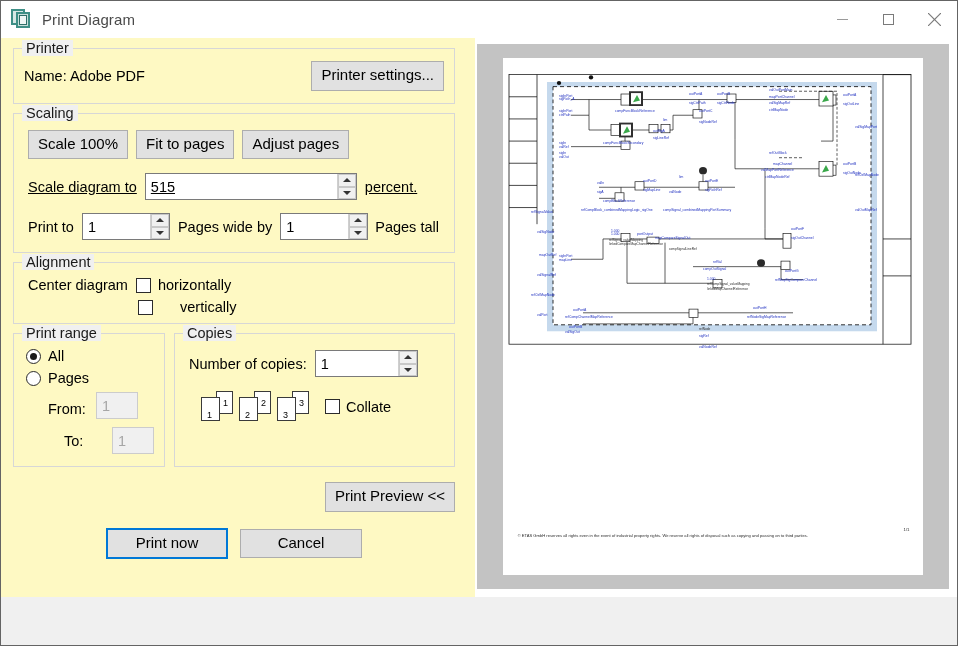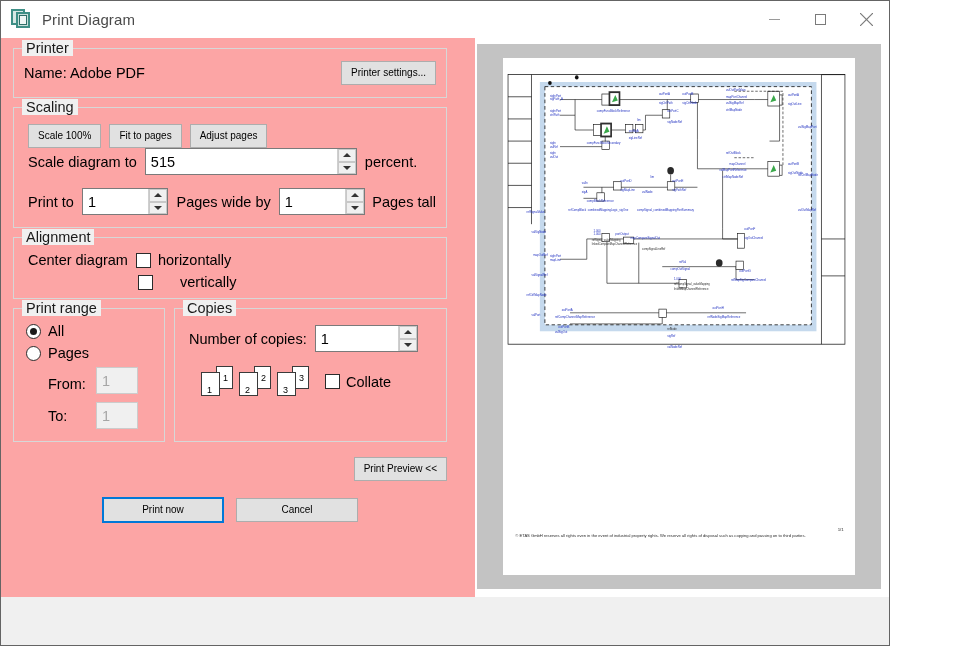--- a/index.html
+++ b/index.html
@@ -6,21 +6,21 @@
   html, body {
     margin: 0; padding: 0;
     width: 958px; height: 646px;
     overflow: hidden;
     font-family: "Liberation Sans", sans-serif;
   }
   body { background: #ffffff; }
 
   .window {
     position: absolute; left: 0; top: 0;
-    width: 890px; height: 646px;
+    width: 958px; height: 646px;
     border: 1px solid #646464;
     background: #f0f0f0;
     display: flex; flex-direction: column;
   }
 
   
   .titlebar {
     height: 37px; min-height: 37px;
     background: #ffffff;
     display: flex; align-items: center;
@@ -46,23 +46,23 @@
     display: flex; align-items: center; justify-content: center;
     color: #9a9a9a;
   }
   .win-btn svg { display: block; }
 
   
   .body-split { flex: 1; display: flex; min-height: 0; }
 
   .left-pane {
     width: 474px; min-width: 474px;
-    background: #fca5a5;
+    background: #fef9c3;
     position: relative;
-    padding: 10px 28px 0 12px;
+    padding: 10px 20px 0 12px;
   }
 
   .right-pane {
     flex: 1;
     background: #ffffff;
     padding: 6px 8px 8px 2px;
   }
   .preview-frame {
     width: 100%; height: 100%;
     background: #c3c3c3;
@@ -88,21 +88,21 @@
     font-size: 14.5px; color: #1a1a1a; white-space: nowrap;
   }
 
   .row { display: flex; align-items: center; }
 
   
   .btn {
     background: #e1e1e1;
     border: 1px solid #adadad;
     font-family: "Liberation Sans", sans-serif;
-    font-size: 10px; color: #000000;
+    font-size: 15px; color: #000000;
     padding: 5px 9px 6px 9px;
     line-height: 1.1;
     white-space: nowrap;
   }
   .btn.default {
     border: 2px solid #0078d7;
     background: #e1e1e1;
   }
 
   
@@ -221,21 +221,21 @@
         </div>
       </div>
 
       <div class="group" style="padding:12px 10px 12px 14px;">
         <div class="legend">Scaling</div>
         <div class="row" style="margin-top:4px;">
           <button class="btn">Scale 100%</button>
           <button class="btn" style="margin-left:8px;">Fit to pages</button>
           <button class="btn" style="margin-left:8px;">Adjust pages</button>
         </div>
-        <div class="row" style="">
+        <div class="row" style="margin-top:14px;text-decoration:underline;">
           <div class="lbl">Scale diagram to</div>
           <div class="field" style="width:212px; margin-left:8px;">
             <div class="val">515</div>
             <div class="spin">
               <div>
                   <span class="tri-up"></span>
                 </div>
               <div>
                   <span class="tri-dn"></span>
                 </div>
@@ -299,21 +299,21 @@
           <div class="opt-row">
             <span class="radio"></span>
             <span class="lbl">Pages</span>
           </div>
           <div class="row" style="margin-left:22px; margin-top:6px;">
             <div class="lbl" style="width:48px;margin-top:6px;">From:</div>
             <div class="field disabled" style="width:42px;">
               <div class="val">1</div>
             </div>
           </div>
-          <div class="row" style="margin-left:22px; margin-top:8px;">
+          <div class="row" style="margin-left:38px; margin-top:8px;justify-content:space-between;">
             <div class="lbl" style="width:48px;">To:</div>
             <div class="field disabled" style="width:42px;">
               <div class="val">1</div>
             </div>
           </div>
         </div>
 
         <div class="group" style="flex:1; padding:10px 10px 12px 14px;">
           <div class="legend">Copies</div>
           <div class="row" style="margin-top:6px;">

